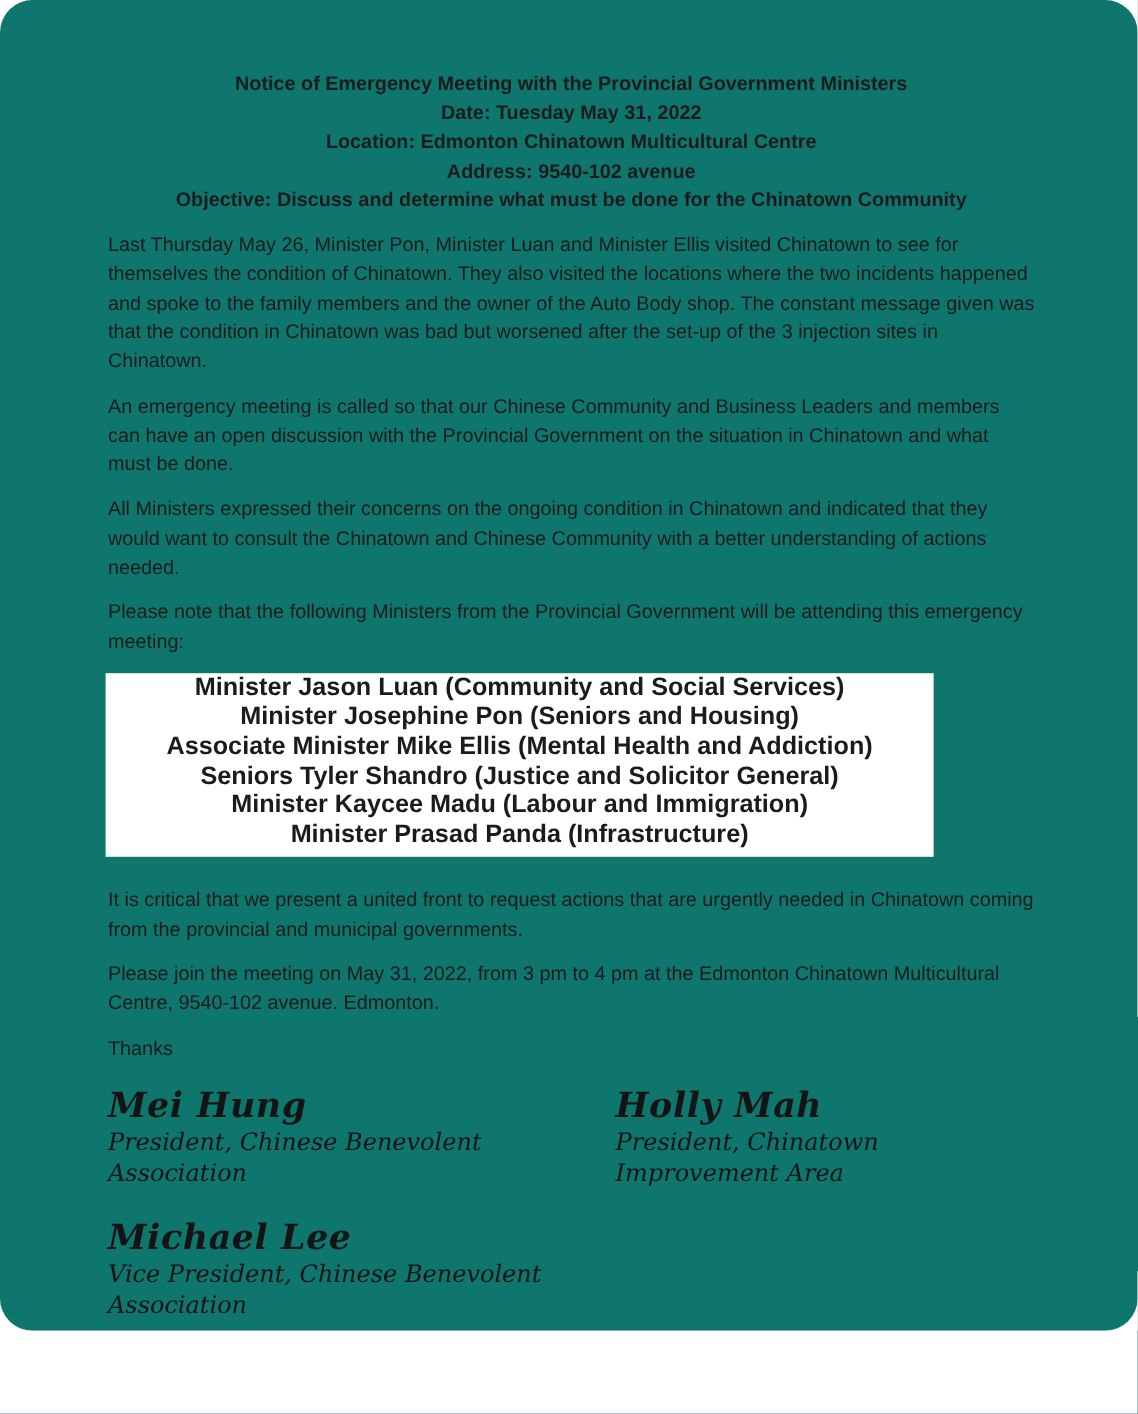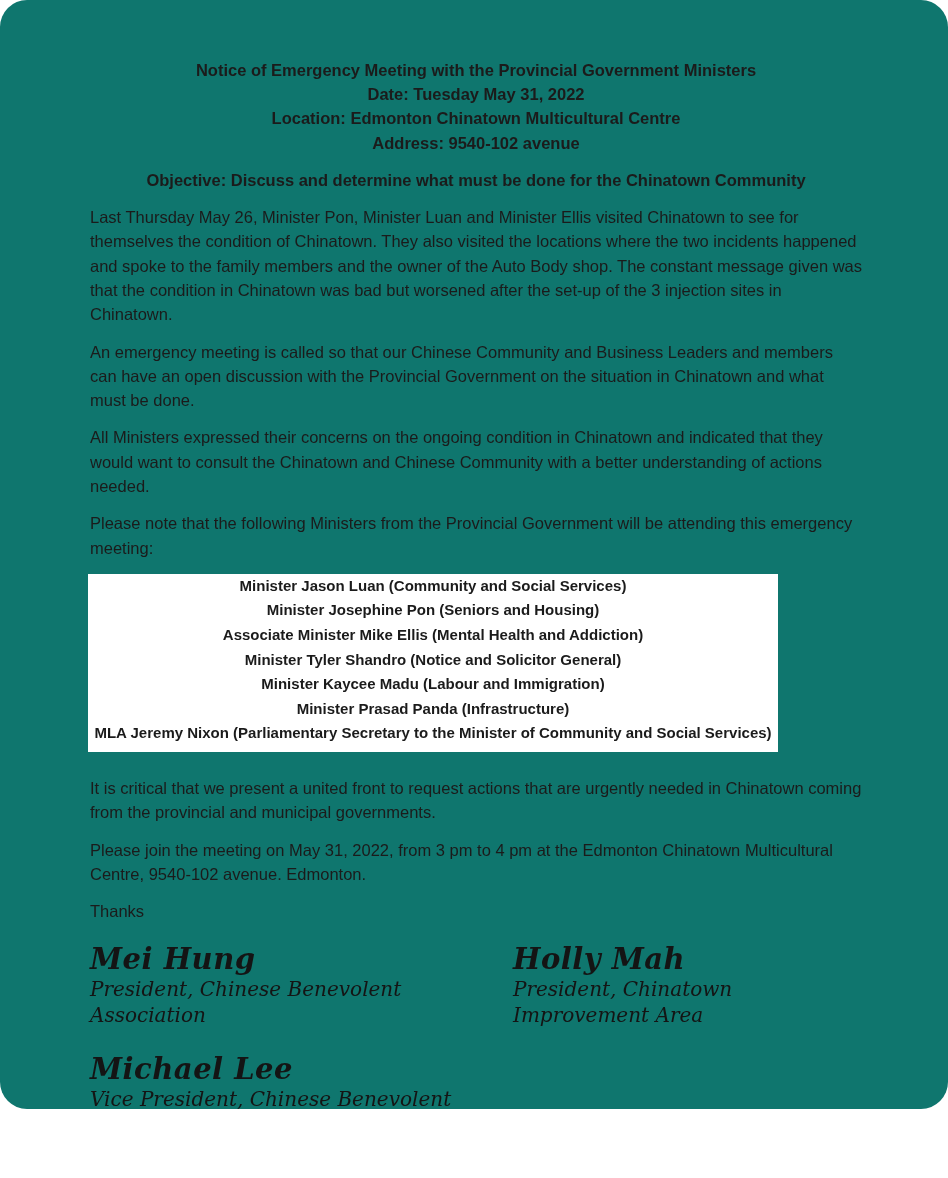--- a/index.html
+++ b/index.html
@@ -22,41 +22,40 @@
   }
   .header-block {
     text-align: center;
     font-size: 16.5px;
     line-height: 24.2px;
     font-weight: bold;
   }
   .header-line { font-weight: bold; }
   .header-line.regular { font-weight: bold; }
   .objective-line {
-    margin-top: 13px;
     text-align: center;
     font-size: 16.5px;
     line-height: 24.2px;
     font-weight: bold;
   }
   .body-para {
     margin: 13px 0 0 0;
     font-size: 16.5px;
     line-height: 24.3px;
     font-weight: normal;
     text-align: left;
   }
   .minister-block {
     margin-top: 14px;
     margin-left: -2px;
     width: 690px;
     background: #ffffff;
     padding: 0 0 6px 0;
     text-align: center;
-    font-size: 15px;
+    font-size: 21px;
     line-height: 24.6px;
     font-weight: bold;
   }
   .minister-line { font-weight: bold; }
   .closing-para {
     margin: 24px 0 0 0;
     font-size: 16.5px;
     line-height: 24.3px;
   }
   .closing-para + .closing-para { margin-top: 13px; }
@@ -107,24 +106,23 @@
 
     <p class="body-para">Last Thursday May 26, Minister Pon, Minister Luan and Minister Ellis visited Chinatown to see for themselves the condition of Chinatown. They also visited the locations where the two incidents happened and spoke to the family members and the owner of the Auto Body shop. The constant message given was that the condition in Chinatown was bad but worsened after the set-up of the 3 injection sites in Chinatown.</p>
     <p class="body-para">An emergency meeting is called so that our Chinese Community and Business Leaders and members can have an open discussion with the Provincial Government on the situation in Chinatown and what must be done.</p>
     <p class="body-para">All Ministers expressed their concerns on the ongoing condition in Chinatown and indicated that they would want to consult the Chinatown and Chinese Community with a better understanding of actions needed.</p>
     <p class="body-para">Please note that the following Ministers from the Provincial Government will be attending this emergency meeting:</p>
 
     <div class="minister-block">
       <div class="minister-line">Minister Jason Luan (Community and Social Services)</div>
       <div class="minister-line">Minister Josephine Pon (Seniors and Housing)</div>
       <div class="minister-line">Associate Minister Mike Ellis (Mental Health and Addiction)</div>
-      <div class="minister-line">Minister Tyler Shandro (Notice and Solicitor General)</div>
+      <div class="minister-line">Seniors Tyler Shandro (Justice and Solicitor General)</div>
       <div class="minister-line">Minister Kaycee Madu (Labour and Immigration)</div>
       <div class="minister-line">Minister Prasad Panda (Infrastructure)</div>
-      <div class="minister-line">MLA Jeremy Nixon (Parliamentary Secretary to the Minister of Community and Social Services)</div>
     </div>
 
     <p class="closing-para">It is critical that we present a united front to request actions that are urgently needed in Chinatown coming from the provincial and municipal governments.</p>
     <p class="closing-para">Please join the meeting on May 31, 2022, from 3 pm to 4 pm at the Edmonton Chinatown Multicultural Centre, 9540-102 avenue. Edmonton.</p>
 
     <div class="thanks-line">Thanks</div>
 
     <div class="signatures">
       <div class="sig-block">
         <div class="sig-name">Mei Hung</div>

